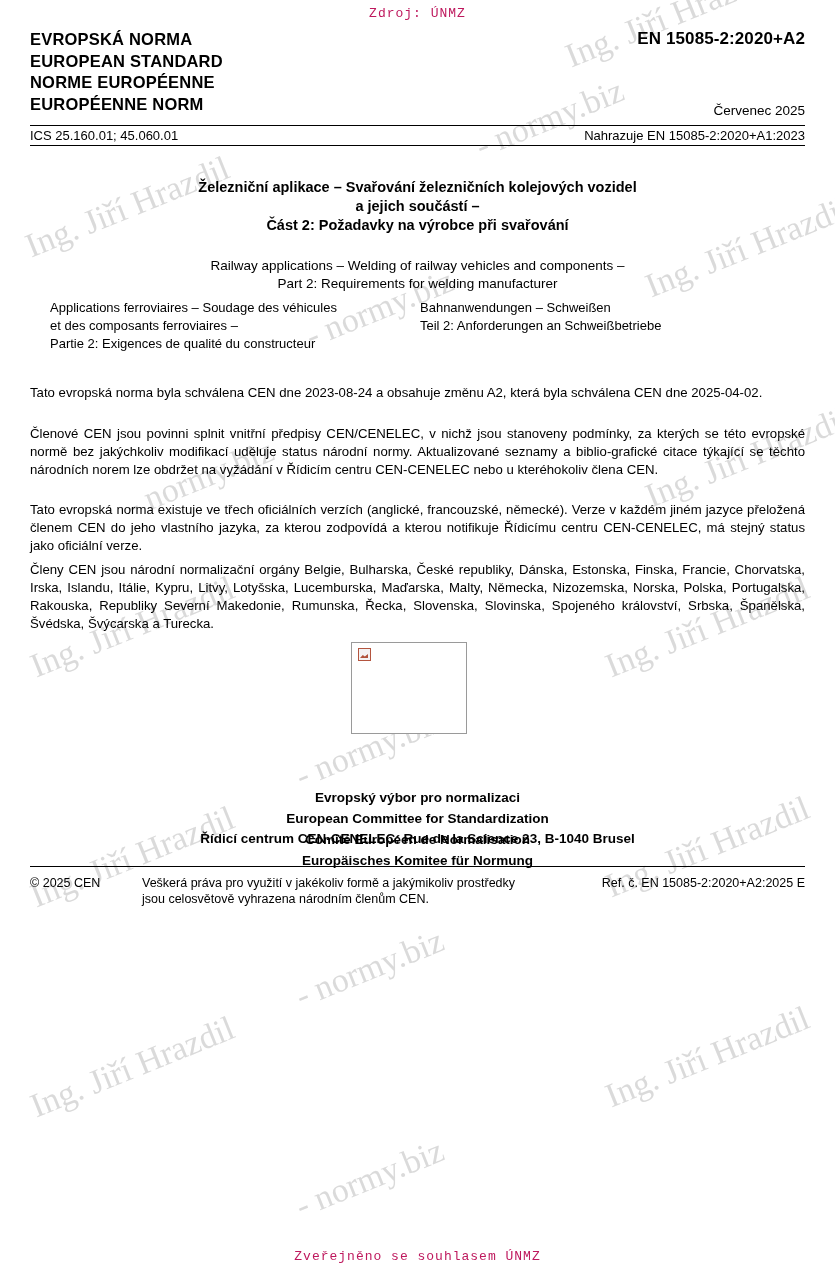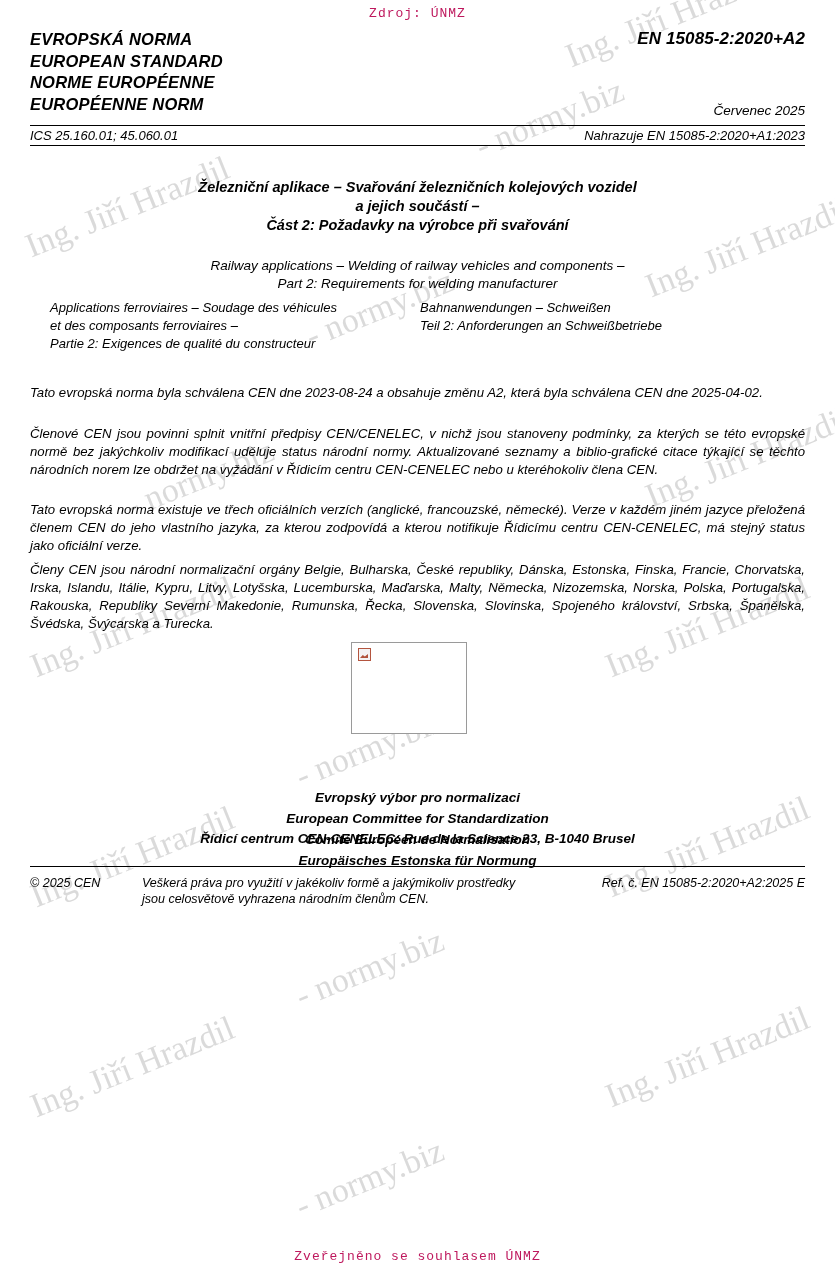--- a/index.html
+++ b/index.html
@@ -50,21 +50,20 @@
   #src-bottom { top: 1249px; }
 
   
   .page {
     position: absolute;
     left: 0;
     top: 0;
     width: 835px;
     height: 911px;
     z-index: 8;
-    font-style: italic;
   }
 
   .header-block {
     position: absolute;
     left: 30px;
     top: 29px;
     width: 775px;
   }
   .hdr-left {
     float: left;
@@ -300,21 +299,21 @@
   <div class="body-text" id="para4">Členy CEN jsou národní normalizační orgány Belgie, Bulharska, České republiky, Dánska, Estonska, Finska, Francie, Chorvatska, Irska, Islandu, Itálie, Kypru, Litvy, Lotyšska, Lucemburska, Maďarska, Malty, Německa, Nizozemska, Norska, Polska, Portugalska, Rakouska, Republiky Severní Makedonie, Rumunska, Řecka, Slovenska, Slovinska, Spojeného království, Srbska, Španělska, Švédska, Švýcarska a Turecka.</div>
 
   <div class="logo-box">
     <div class="logo-mark"></div>
   </div>
 
   <div class="cen-names">
     <div>Evropský výbor pro normalizaci</div>
     <div>European Committee for Standardization</div>
     <div>Comité Européen de Normalisation</div>
-    <div>Europäisches Estonska für Normung</div>
+    <div>Europäisches Komitee für Normung</div>
   </div>
 
   <div class="cen-address">Řídicí centrum CEN-CENELEC: Rue de la Science 23, B-1040 Brusel</div>
 
   <div class="rule" id="rule-footer"></div>
 
   <div class="footer-row">
     <div class="f-copy">© 2025 CEN</div>
     <div class="f-mid">
       <div>Veškerá práva pro využití v jakékoliv formě a jakýmikoliv prostředky</div>

